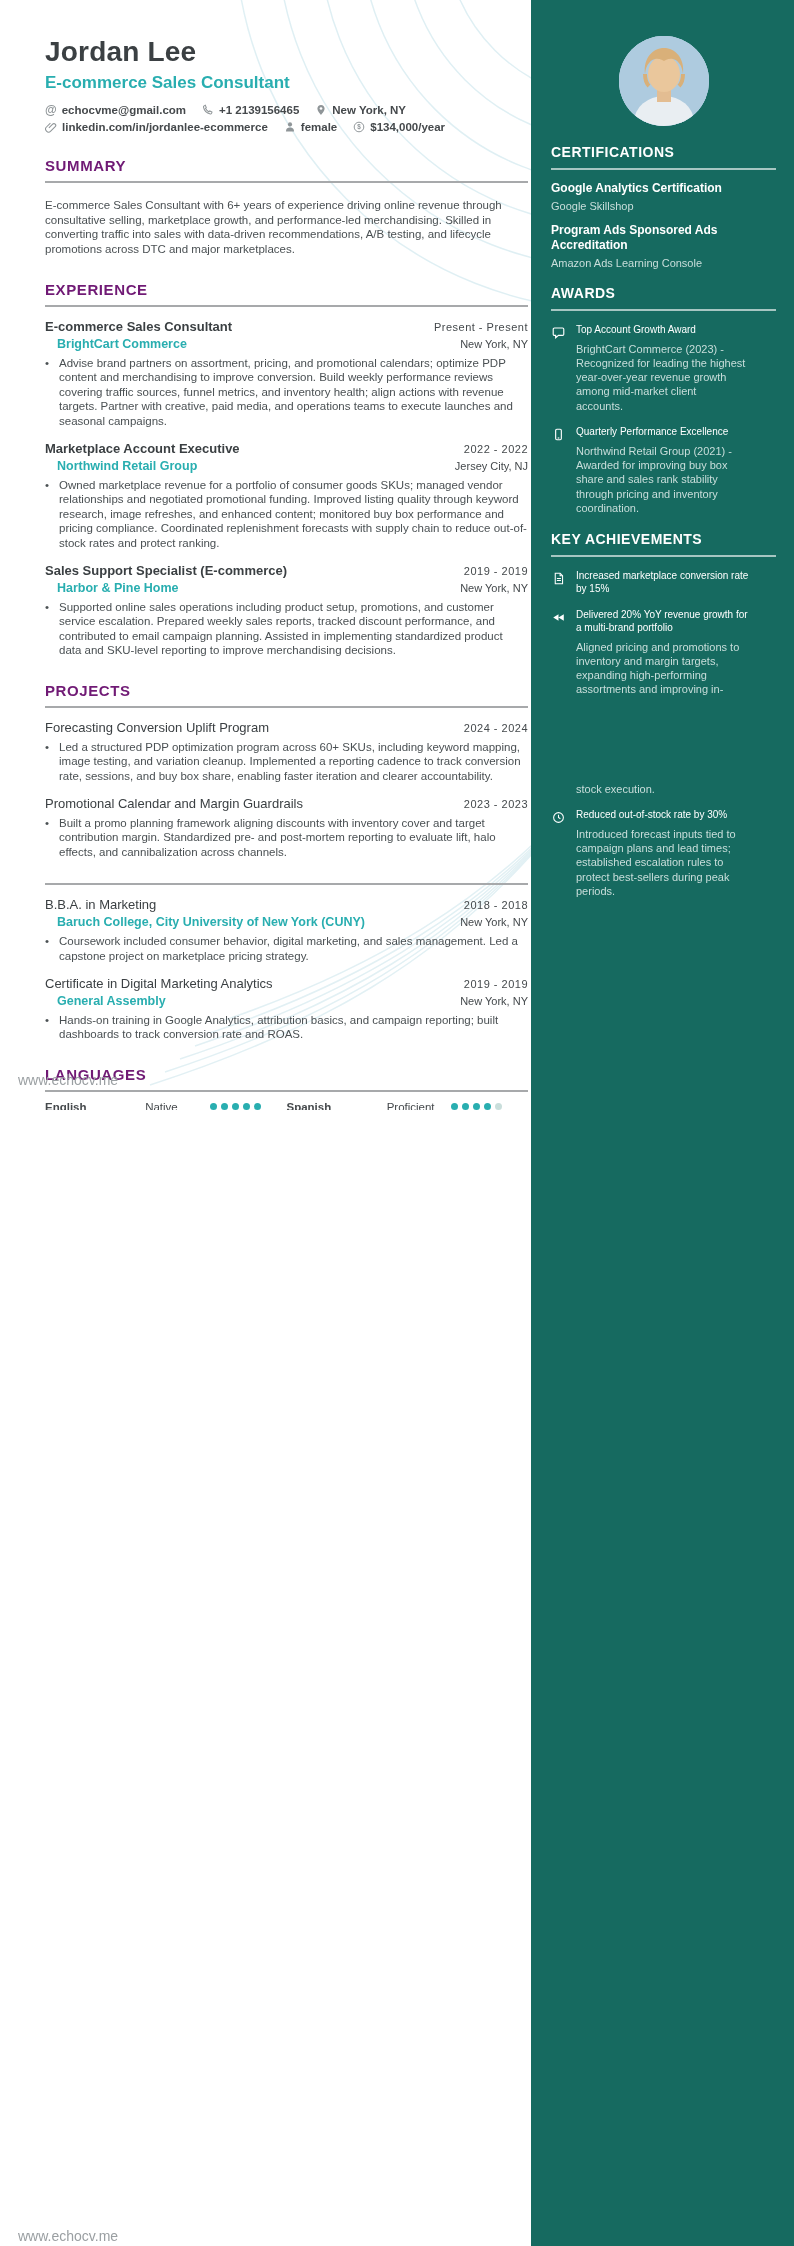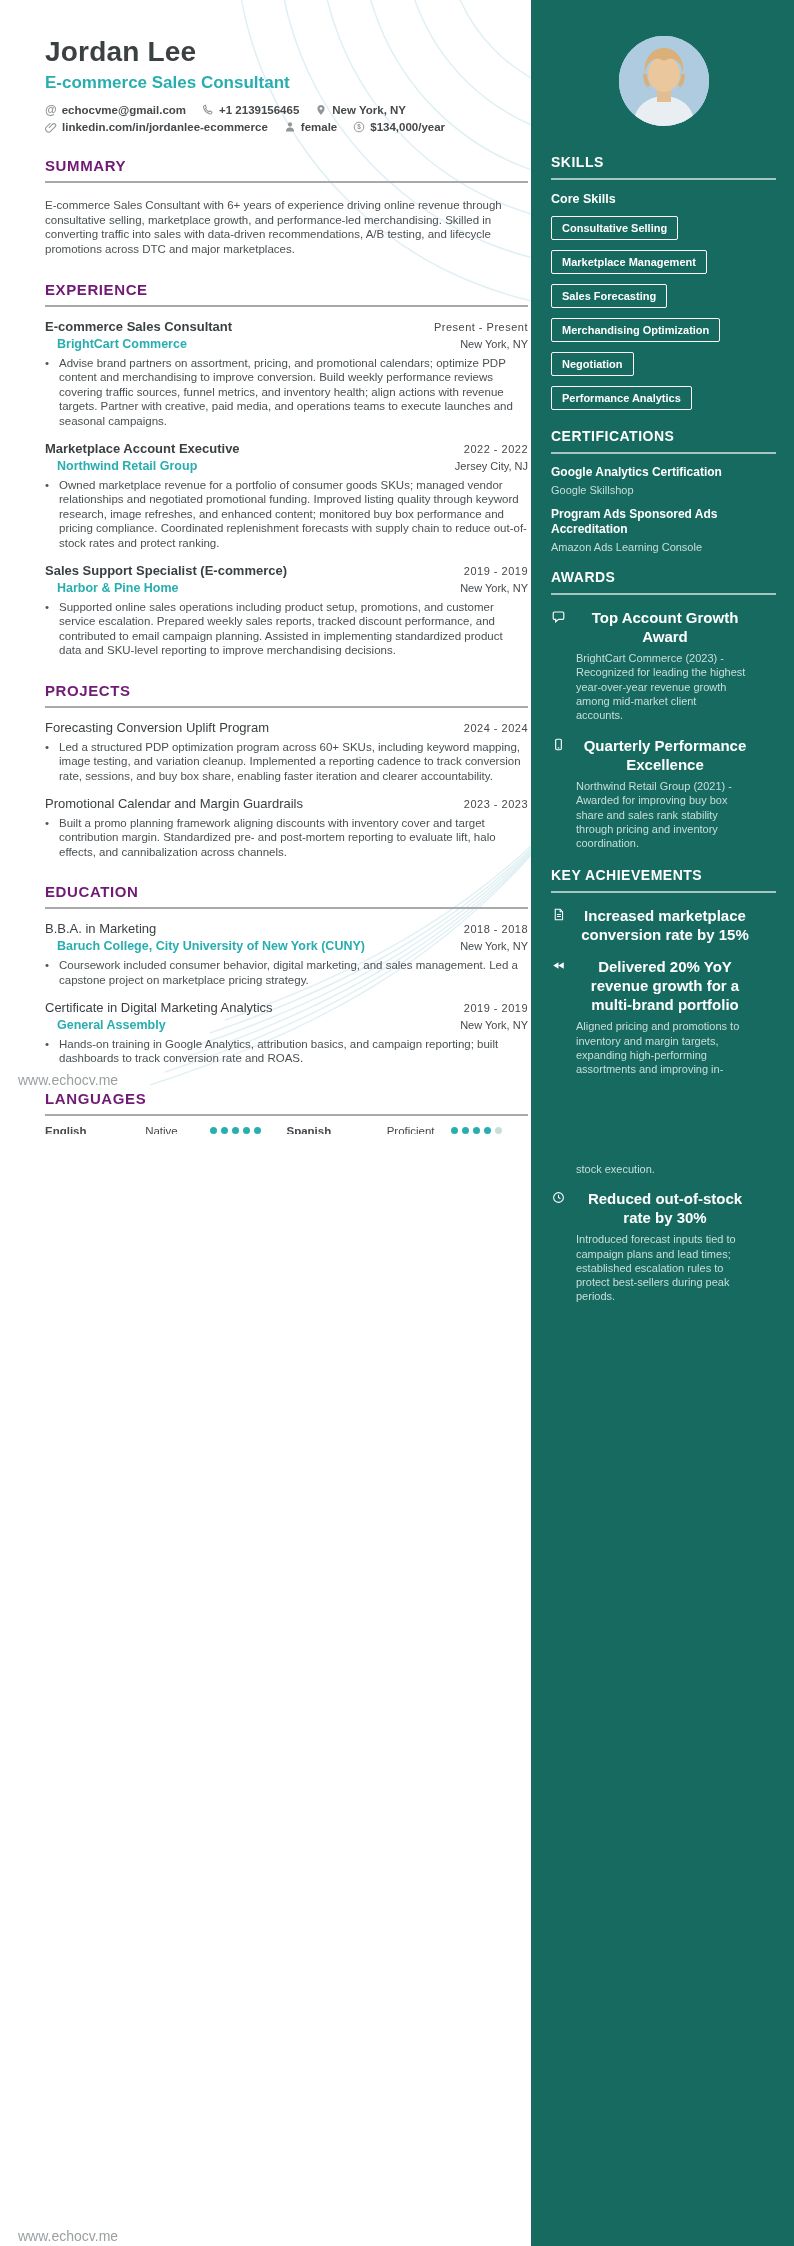--- a/index.html
+++ b/index.html
@@ -55,21 +55,21 @@
   .sb-section{margin-top:26px;}
   .sb-h{font-size:14px;font-weight:700;color:#ffffff;letter-spacing:.5px;}
   .sb-rule{height:2px;background:rgba(255,255,255,.62);margin-top:8px;}
   .core-label{margin-top:12px;font-size:12.5px;font-weight:700;color:#ffffff;}
   .chip{display:table;margin-top:10px;border:1.5px solid #ffffff;border-radius:2px;padding:5px 10px;font-size:11px;font-weight:700;color:#ffffff;white-space:nowrap;}
   .cert{margin-top:11px;}
   .cert-name{font-size:12px;font-weight:700;color:#ffffff;line-height:1.3;}
   .cert-issuer{margin-top:3px;font-size:11px;color:#c9dedb;}
   .sb-item{position:relative;margin-top:13px;padding-left:25px;}
   .sb-ico{position:absolute;left:1px;top:1px;}
-  .sb-item-title{font-size:15px;font-weight:700;color:#ffffff;line-height:1.28;max-width:178px;text-align:center;}
+  .sb-item-title{font-size:10px;font-weight:400;color:#ffffff;line-height:1.28;max-width:178px;}
   .sb-item-desc{margin-top:5px;font-size:11px;line-height:1.3;color:#c9dedb;max-width:170px;}
   .page-gap{height:85px;}
 </style>
 </head>
 <body>
 
 <div class="page">
 
   <svg class="deco" width="794" height="2246" viewBox="0 0 794 2246" fill="none">
     <g stroke="#daedf2" stroke-width="1.5" opacity="0.85">
@@ -216,21 +216,20 @@
           <span class="edate">2023 - 2023</span>
         </div>
         <div class="bullet">
             <span class="dot">•</span>
             <span>Built a promo planning framework aligning discounts with inventory cover and target contribution margin. Standardized pre- and post-mortem reporting to evaluate lift, halo effects, and cannibalization across channels.</span>
           </div>
       </div>
     </div>
 
     <div class="section">
-      <div class="sec-h">EDUCATION</div>
       <div class="rule"></div>
 
       <div class="entry">
         <div class="ehead">
           <span class="etitle light">B.B.A. in Marketing</span>
           <span class="edate">2018 - 2018</span>
         </div>
         <div class="esub">
           <span class="ecompany">Baruch College, City University of New York (CUNY)</span>
           <span class="eloc">New York, NY</span>
@@ -295,31 +294,20 @@
         <rect width="90" height="90" fill="#b7d2e4"></rect>
         <rect x="0" y="0" width="90" height="90" fill="#aecbdf"></rect>
         <ellipse cx="45" cy="86" rx="30" ry="26" fill="#e9eef2"></ellipse>
         <rect x="38" y="52" width="14" height="14" fill="#e3bd92"></rect>
         <ellipse cx="45" cy="38" rx="16" ry="18" fill="#eac79c"></ellipse>
         <path d="M26 38c-2-16 8-26 19-26s21 10 19 26c-1-10-6-14-10-15-5-1-8 2-9 2s-4-3-9-2c-4 1-9 5-10 15z" fill="#d9b079"></path>
         <path d="M26 38c0 6 2 10 4 12M64 38c0 6-2 10-4 12" stroke="#d9b079" stroke-width="4" fill="none"></path>
       </svg>
     </div>
 
-    <div class="sb-section" style="margin-top:28px;">
-      <div class="sb-h">SKILLS</div>
-      <div class="sb-rule"></div>
-      <div class="core-label">Core Skills</div>
-      <div class="chip">Consultative Selling</div>
-      <div class="chip">Marketplace Management</div>
-      <div class="chip">Sales Forecasting</div>
-      <div class="chip">Merchandising Optimization</div>
-      <div class="chip">Negotiation</div>
-      <div class="chip">Performance Analytics</div>
-    </div>
 
     <div class="sb-section" style="margin-top:18px;">
       <div class="sb-h">CERTIFICATIONS</div>
       <div class="sb-rule"></div>
       <div class="cert">
         <div class="cert-name">Google Analytics Certification</div>
         <div class="cert-issuer">Google Skillshop</div>
       </div>
       <div class="cert">
         <div class="cert-name">Program Ads Sponsored Ads Accreditation</div>

